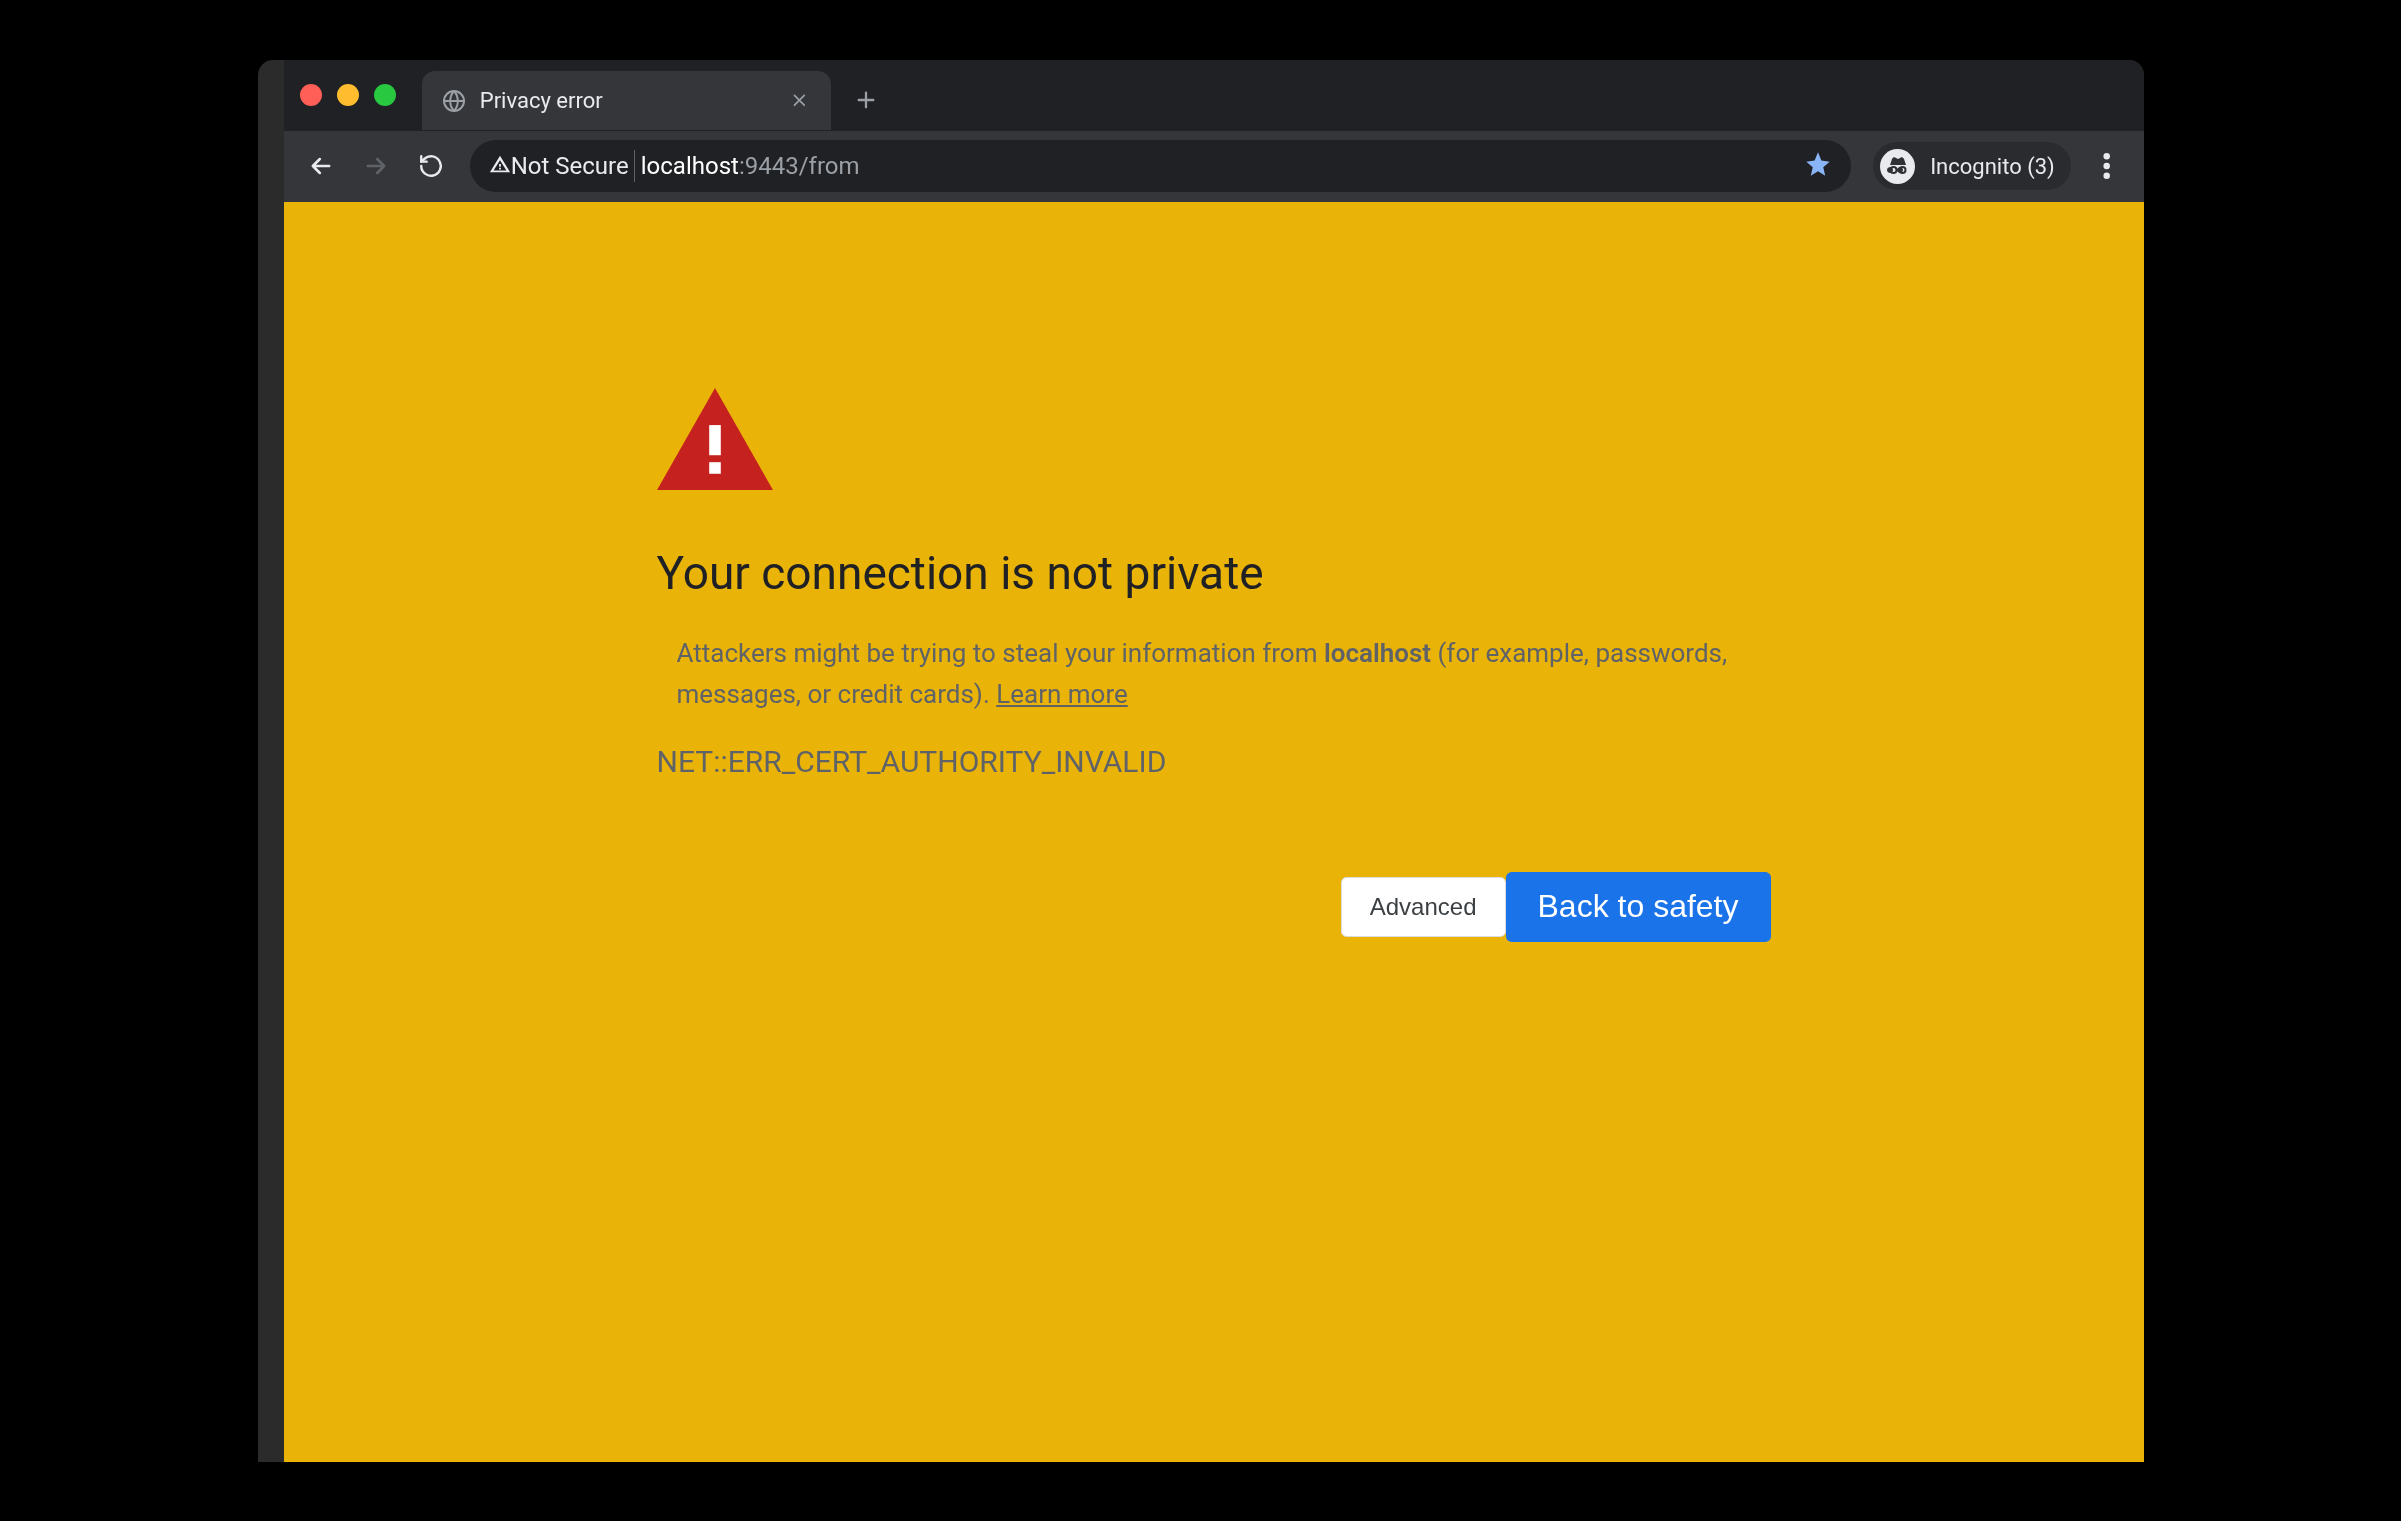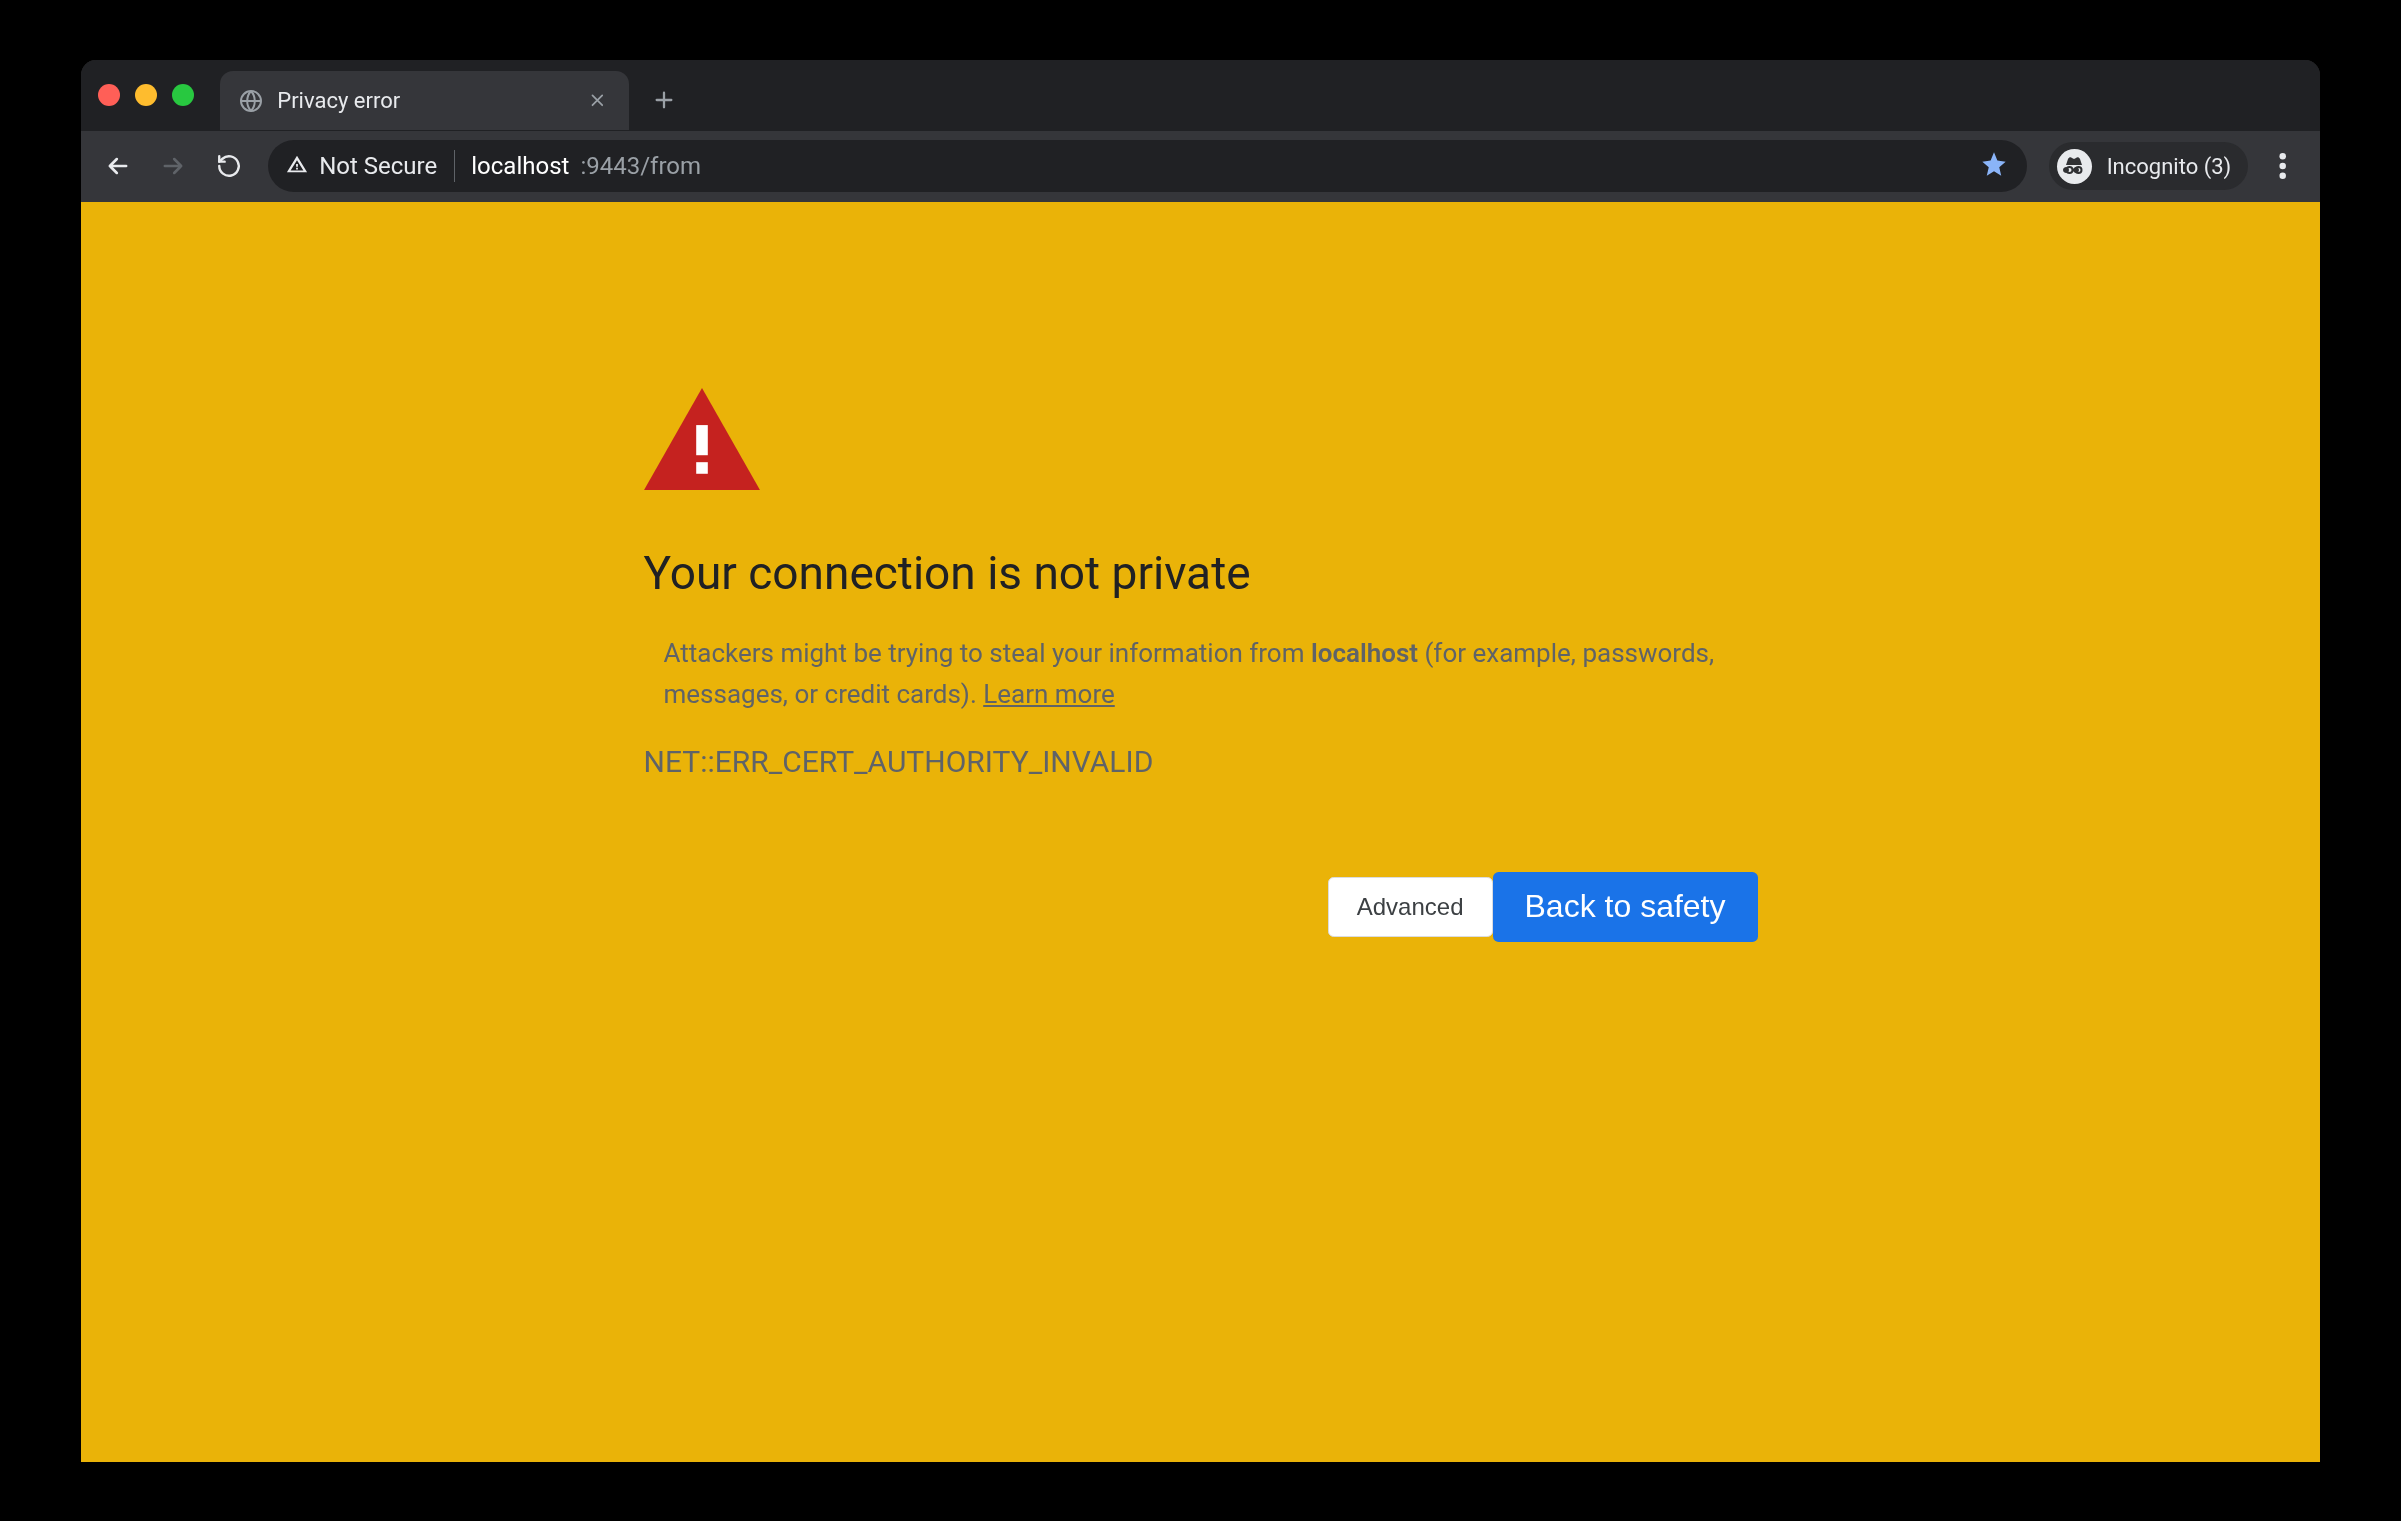--- a/index.html
+++ b/index.html
@@ -6,29 +6,30 @@
   body {
     background: #000;
     font-family: -apple-system, BlinkMacSystemFont, "Segoe UI", Roboto, sans-serif;
     width: 2401px;
     height: 1521px;
     display: flex;
     align-items: center;
     justify-content: center;
   }
   .window {
-    width: 2239px;
+    width: 1886px;
     height: 1402px;
     background: #2b2b2b;
     border-radius: 15px 15px 0 0;
     overflow: hidden;
     box-shadow: 0 18.6px 56px rgba(0,0,0,0.5);
     display: flex;
     flex-direction: column;
     transform-origin: top left;
+    padding-left: 26px;
   }
   
   .tab-strip {
     background: #202124;
     display: flex;
     align-items: center;
     height: 71px;
     padding-left: 16.7px;
   }
   .traffic-lights {
@@ -96,21 +97,20 @@
   }
   .nav-btn.disabled { color:#5f6368; }
   .omnibox {
     flex: 1;
     height: 52px;
     background: #202124;
     border-radius: 26px;
     display: flex;
     align-items: center;
     padding: 0 18.6px;
-    gap: 11px;
     margin: 0 7.4px;
   }
   .omnibox .security-text {
     color:#e8eaed;
     font-size: 24px;
   }
   .omnibox .divider {
     width: 0.9px; height: 32px; background:#5f6368;
     margin: 0 5.6px;
   }

